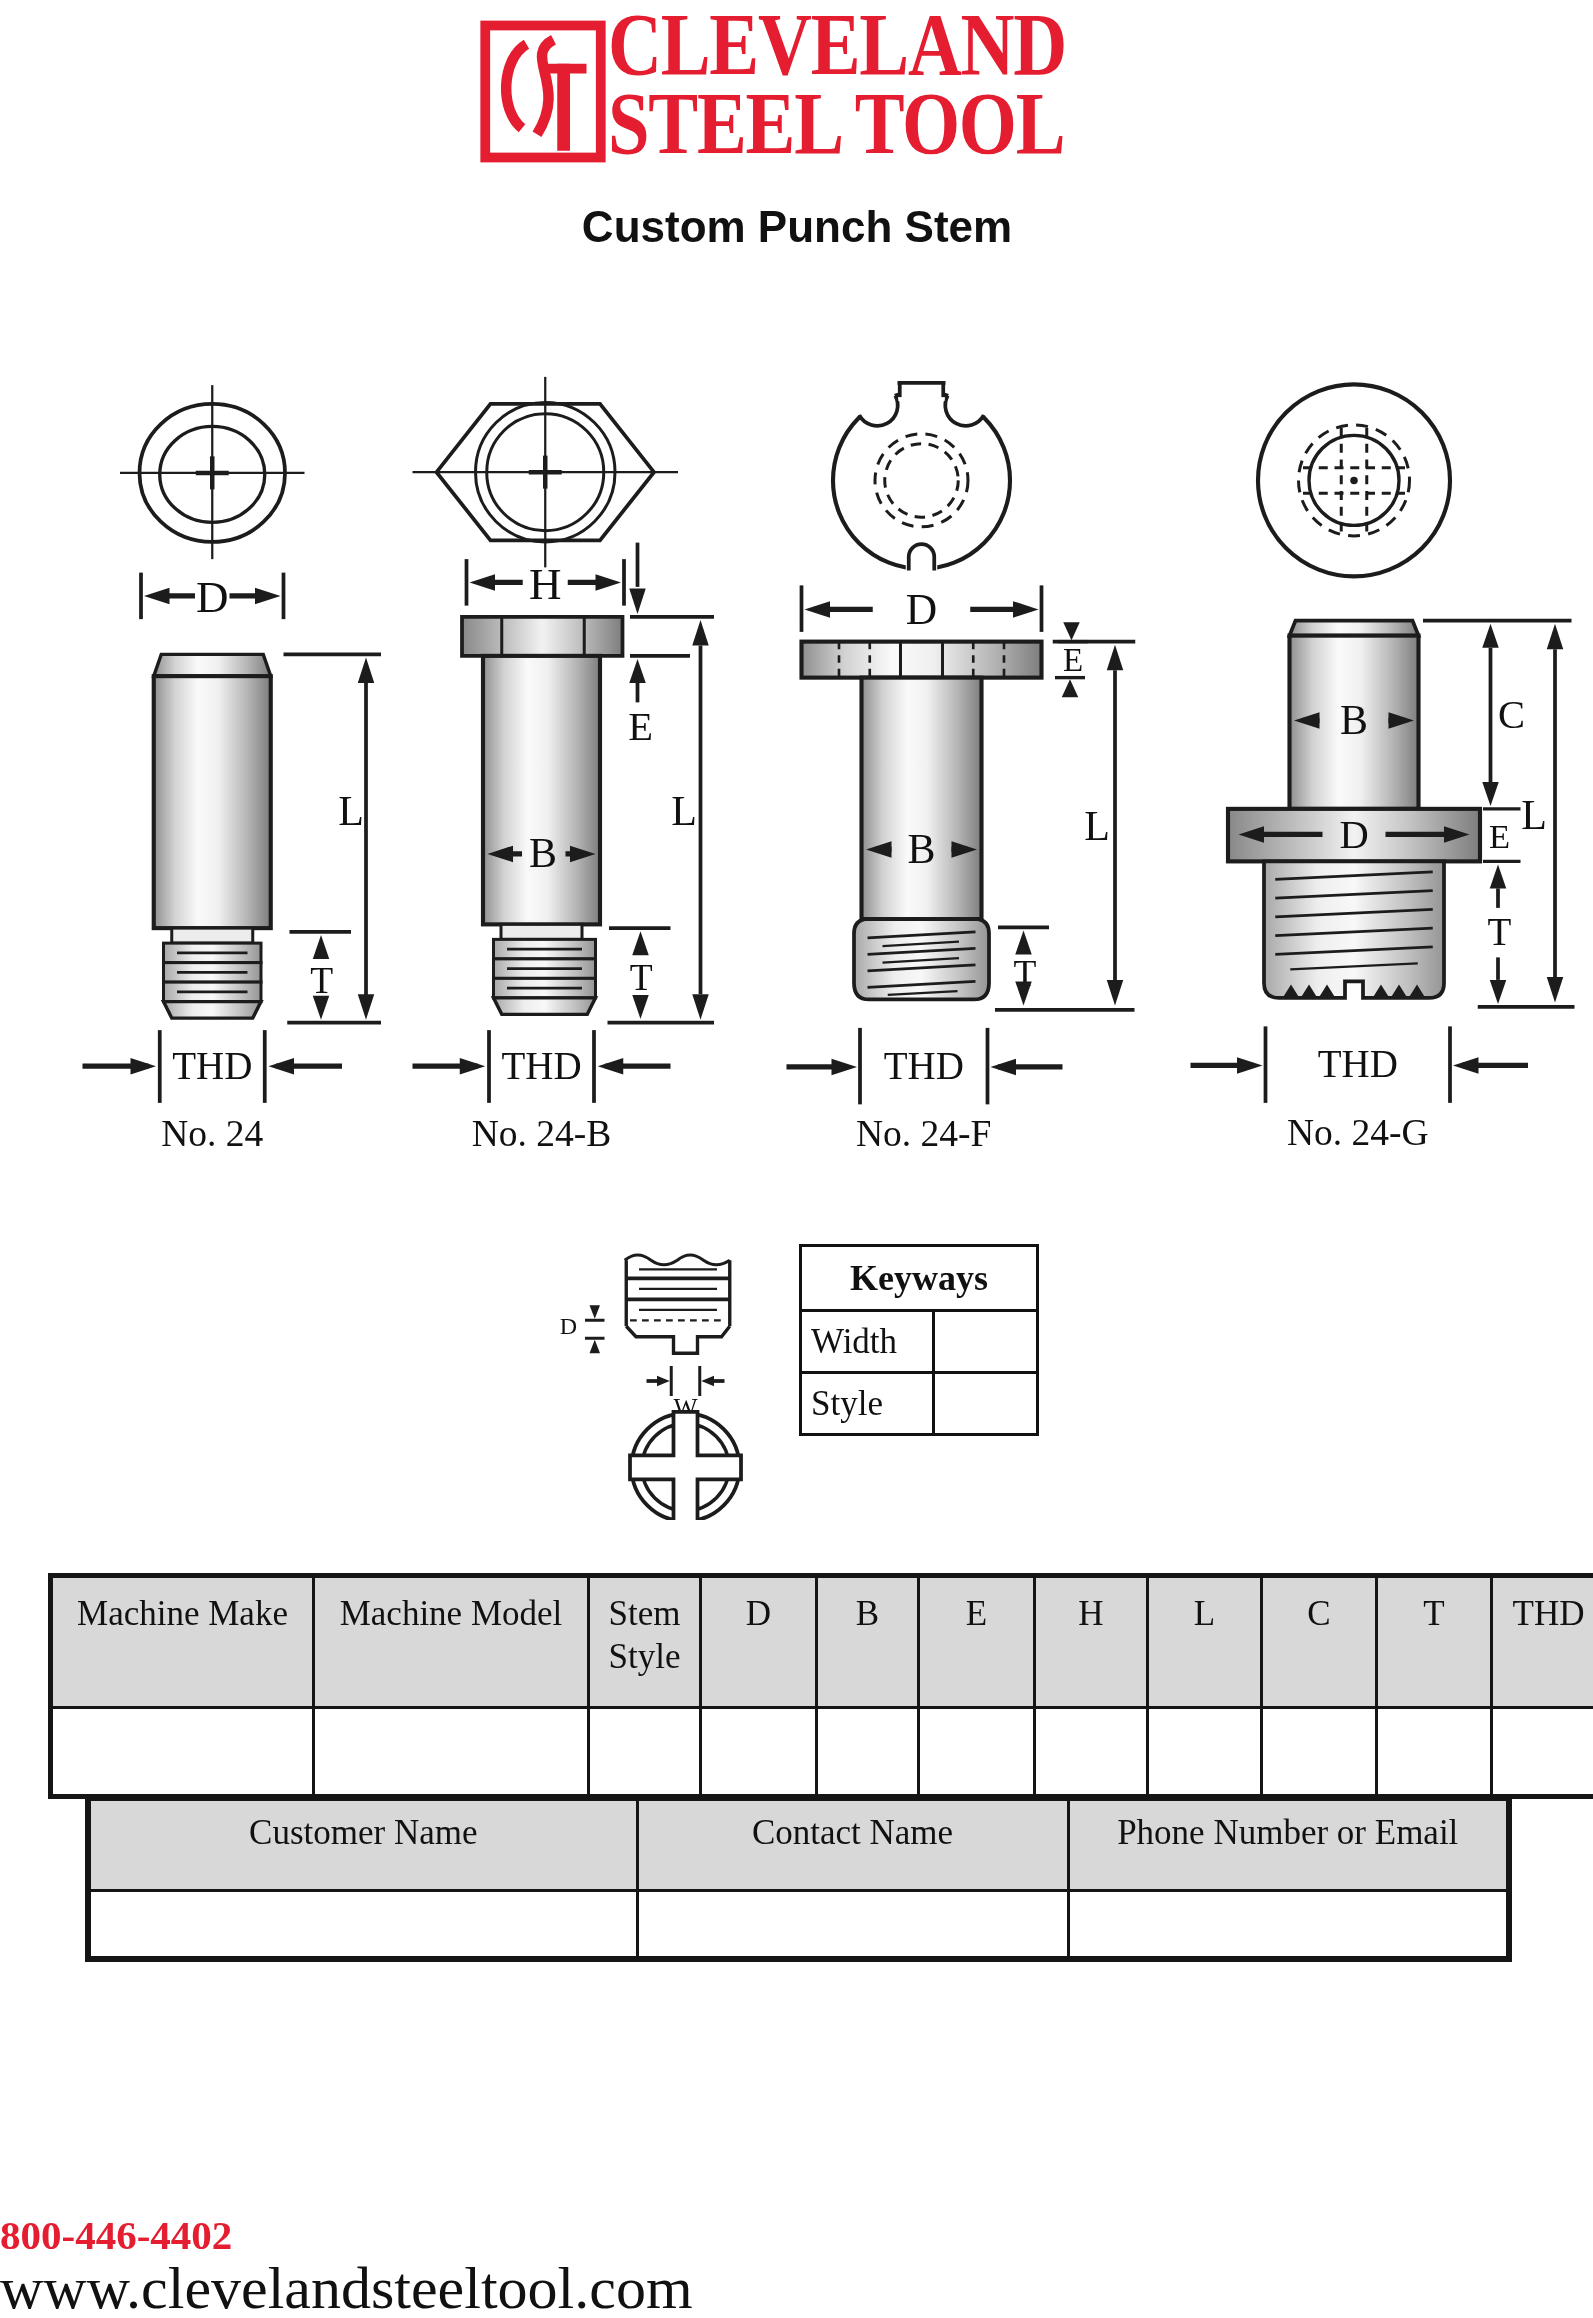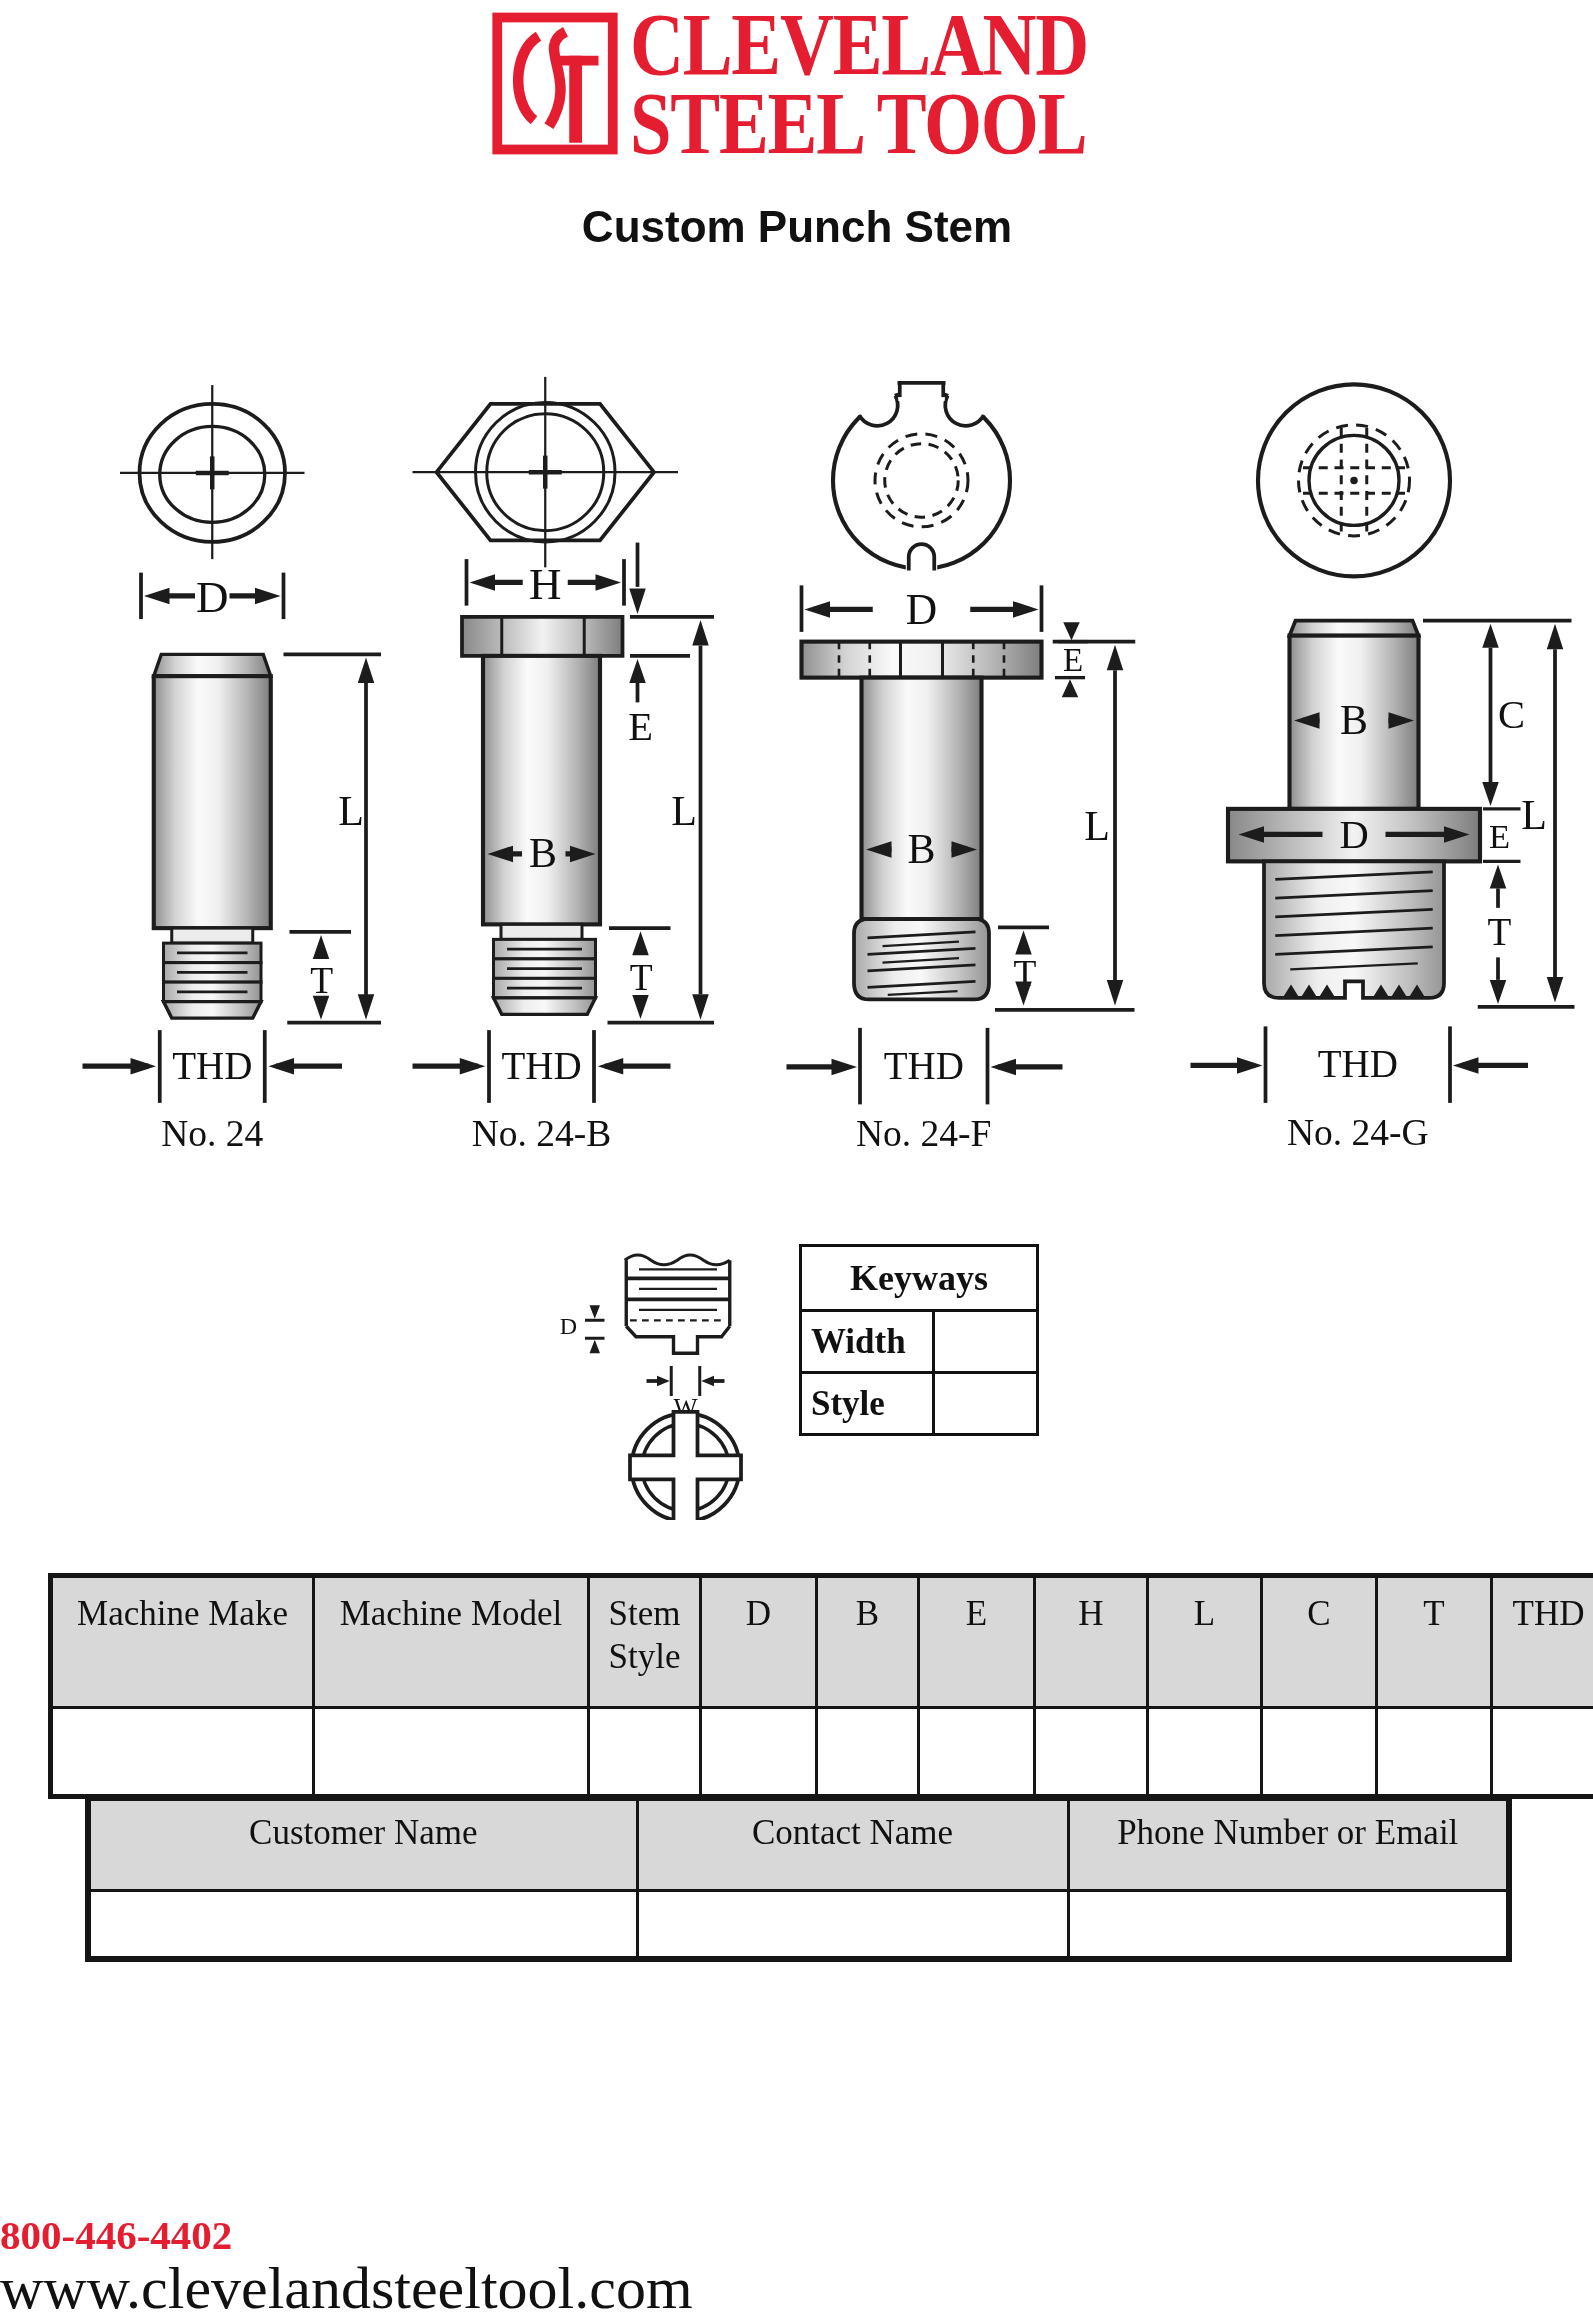--- a/index.html
+++ b/index.html
@@ -1,29 +1,29 @@
 <!DOCTYPE html>
 <html style="font-size:12px"><head>
 <meta charset="utf-8">
 <style>
   html,body{margin:0;padding:0;background:#fff;}
   .page{position:relative;width:1594px;height:2319px;background:#fff;overflow:hidden;
         font-family:"Liberation Serif",serif;color:#111;}
   svg text{font-family:"Liberation Serif",serif;fill:#111;}
   
-  #logo{position:absolute;left:492px;top:4.5px;display:flex;gap:12px;align-items:center;}
+  #logo{position:absolute;left:480px;top:4.5px;display:flex;gap:2px;align-items:flex-end;}
   #brand{font-weight:bold;font-size:89px;line-height:0.89;letter-spacing:-1.5px;
          transform:scale(0.84,1.0);transform-origin:left top;white-space:nowrap;}
   
   #title{position:absolute;top:173px;left:0;width:100%;text-align:center;
          font-family:"Liberation Sans",sans-serif;font-weight:bold;font-size:44px;}
   .fig{position:absolute;top:360px;}
   
   #keyways-table{position:absolute;left:799px;top:1244px;border-collapse:collapse;table-layout:fixed;}
-  #keyways-table th,#keyways-table td{border:3.8px solid #111;font-weight:bold;}
+  #keyways-table th,#keyways-table td{border:3.8px solid #111;font-weight:normal;}
   #keyways-table .kw-title{font-weight:bold;font-size:36px;text-align:center;height:60px;}
   #keyways-table td{font-size:35px;padding-left:9px;height:57px;}
   
   #spec-table{position:absolute;left:20px;top:1573px;border-collapse:collapse;table-layout:fixed;width:1555px;}
   #spec-table th,#spec-table td{border:3px solid #151515;}
   #spec-table{border:5.3px solid #151515;margin-left:28px;}
   #spec-table th{background:#d8d8d8;font-weight:normal;font-size:35px;vertical-align:top;
                  padding-top:13.5px;text-align:center;height:113px;line-height:1.25;}
   #spec-table td{height:83px;background:#fff;}
   

